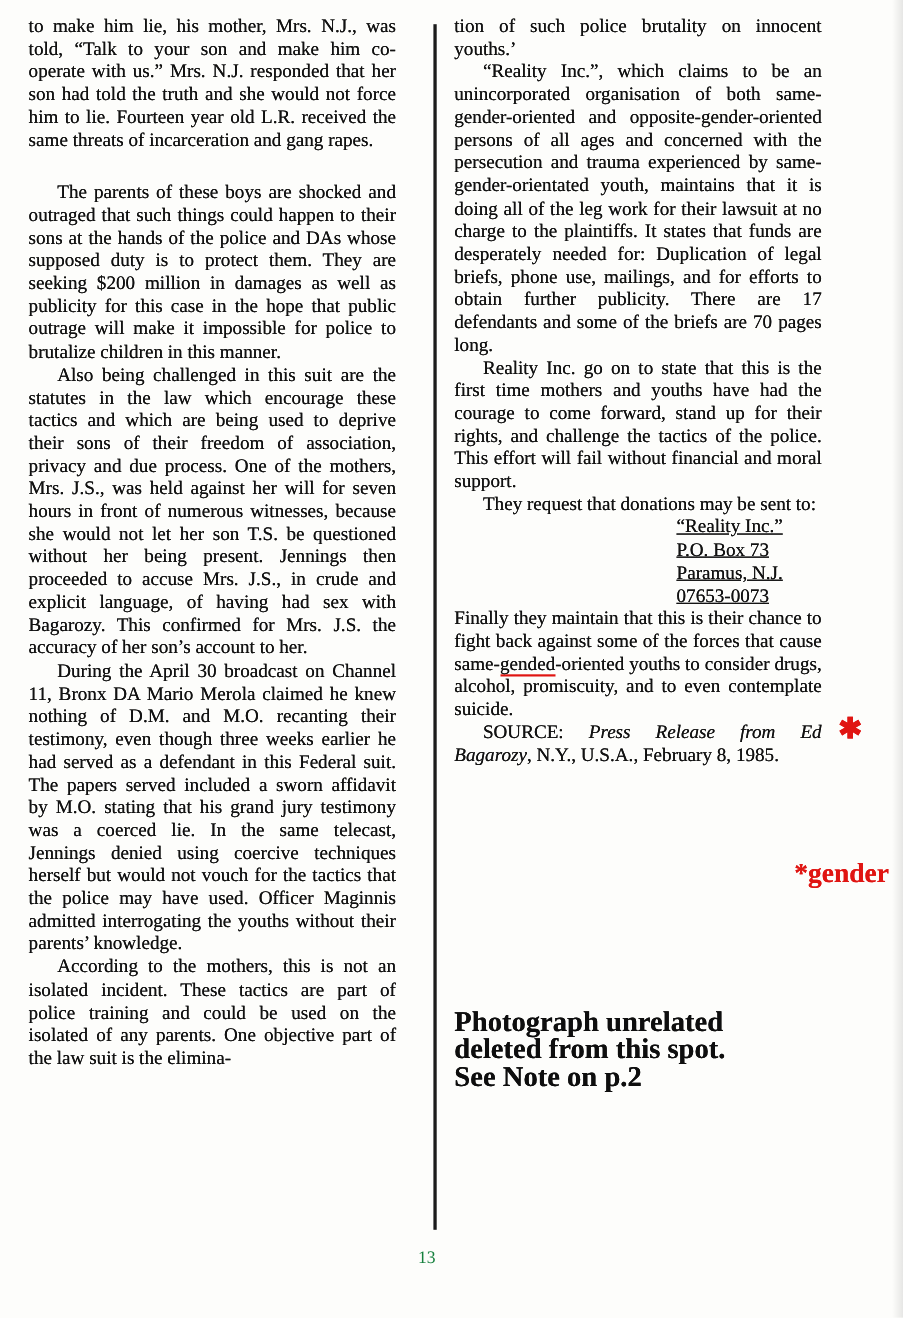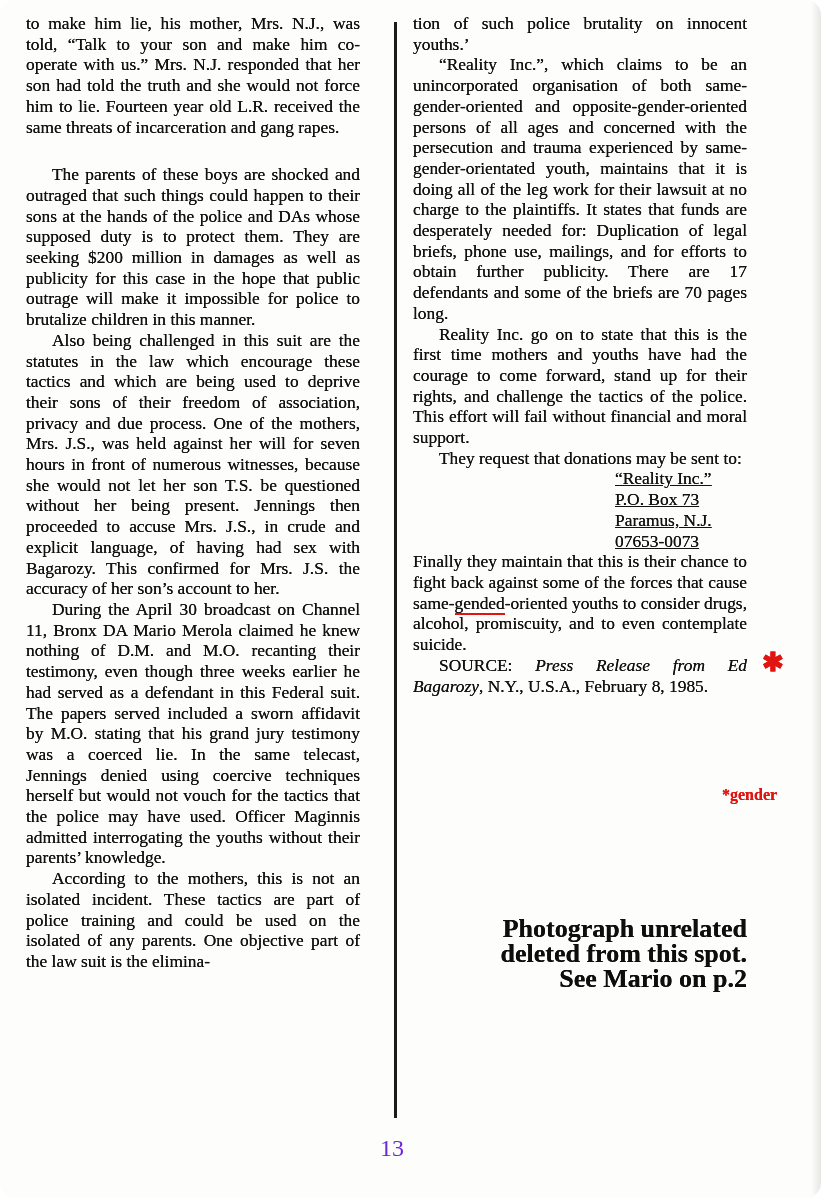--- a/index.html
+++ b/index.html
@@ -4,21 +4,20 @@
 <style>
   html, body { margin: 0; padding: 0; }
   .page {
     position: relative;
     width: 821px;
     height: 1198px;
     background: #fdfdfb;
     font-family: "Liberation Serif", "DejaVu Serif", serif;
     color: #121212;
     overflow: hidden;
-    border-radius: 15px;
   }
   .edge-shade {
     position: absolute; right: 0; top: 0; width: 10px; height: 100%;
     background: linear-gradient(to right, rgba(0,0,0,0), rgba(0,0,0,0.09));
   }
   .col {
     position: absolute;
     top: 13px;
     font-size: 17.4px;
     line-height: 20.7px;
@@ -42,34 +41,34 @@
     border-bottom: 2.5px solid #e01512;
   }
   .red-asterisk {
     position: absolute; left: 762px; top: 650px;
     color: #e01512; font-size: 26px; font-weight: bold;
     line-height: 26px;
     text-shadow: 0 0 0.4px #e01512;
   }
   .red-gender {
     position: absolute; left: 722px; top: 781px;
-    color: #e01512; font-size: 16px; font-weight: bold;
+    color: #e01512; font-size: 25px; font-weight: bold;
     line-height: 28px;
     text-shadow: 0 0 0.4px #e01512;
   }
   .photo-notice {
     position: absolute; left: 413px; top: 916px; width: 334px;
-    text-align: right; font-weight: bold;
+    text-align: left; font-weight: bold;
     font-size: 26px; line-height: 25px;
     color: #0e0e0e;
     text-shadow: 0 0 0.4px currentColor;
   }
   .page-number {
     position: absolute; left: 380px; top: 1135px;
-    font-size: 24px; color: #6d28d9;
+    font-size: 16px; color: #15803d;
   }
 </style>
 </head>
 <body>
 
 <div class="page">
 
   <div class="col col-left">
     <p class="gap-after">to make him lie, his mother, Mrs. N.J., was told, “Talk to your son and make him co-operate with us.” Mrs. N.J. responded that her son had told the truth and she would not force him to lie. Fourteen year old L.R. received the same threats of incarceration and gang rapes.</p>
     <p class="indent">The parents of these boys are shocked and outraged that such things could happen to their sons at the hands of the police and DAs whose supposed duty is to protect them. They are seeking $200 million in damages as well as publicity for this case in the hope that public outrage will make it impossible for police to brutalize children in this manner.</p>
@@ -97,19 +96,19 @@
 
     <p class="indent"><span>SOURCE: </span><span class="italic">Press Release from Ed Bagarozy</span><span>, N.Y., U.S.A., February 8, 1985.</span></p>
   </div>
 
   <span class="red-asterisk">✱</span>
   <span class="red-gender">*gender</span>
 
   <div class="photo-notice">
     <div>Photograph unrelated</div>
     <div>deleted from this spot.</div>
-    <div>See Mario on p.2</div>
+    <div>See Note on p.2</div>
   </div>
 
   <div class="page-number">13</div>
 
   <div class="edge-shade"></div>
 </div>
 
 </body></html>

